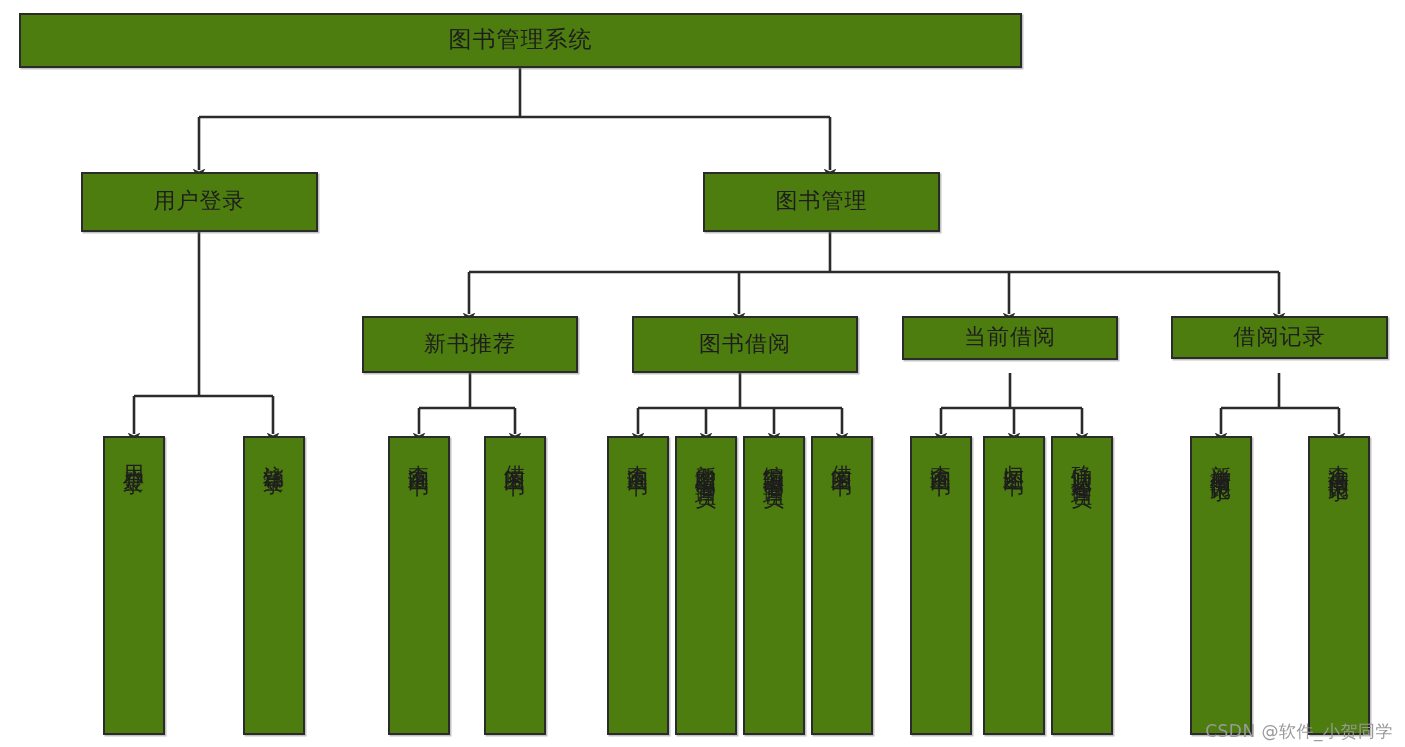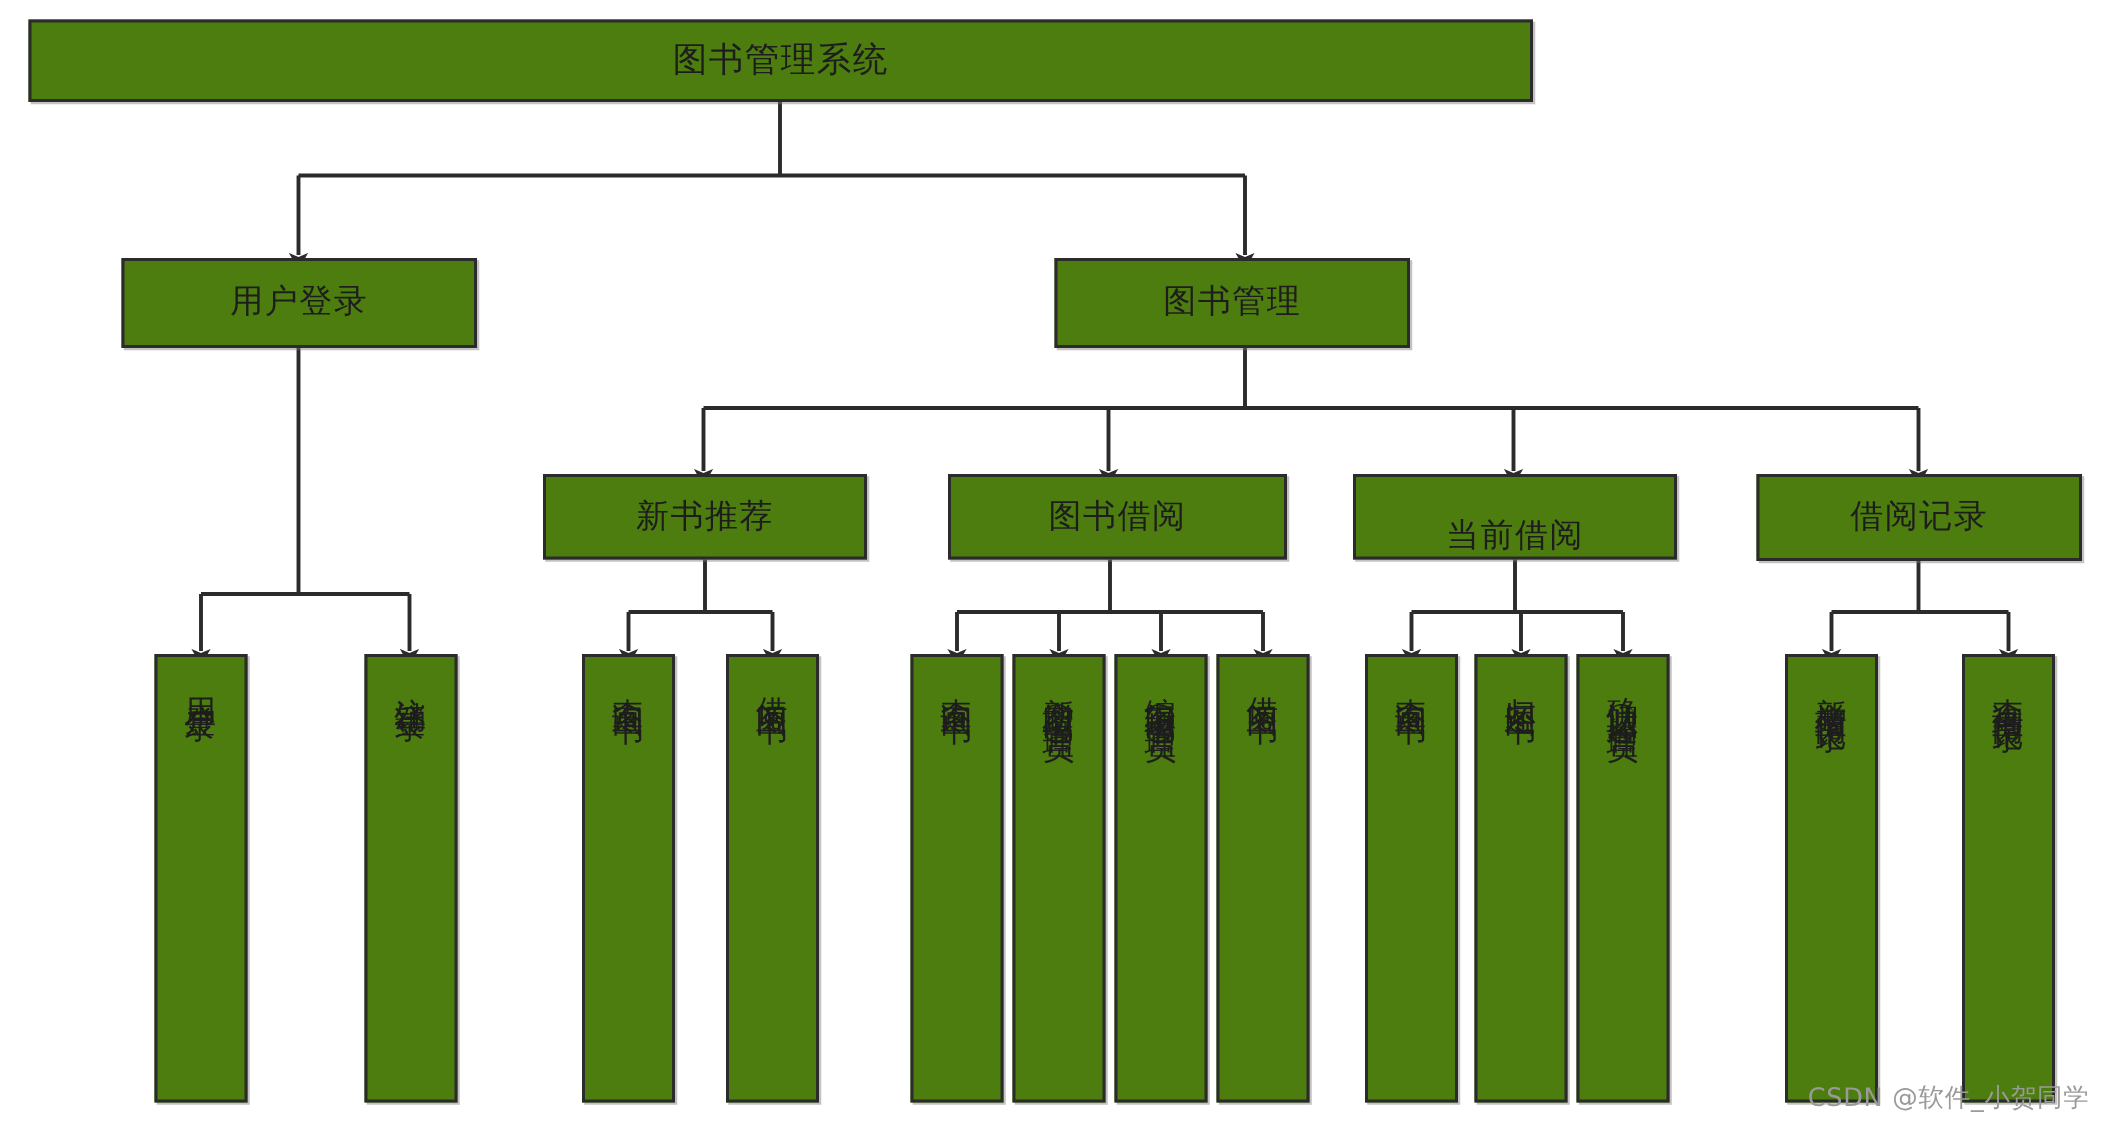--- a/index.html
+++ b/index.html
@@ -129,24 +129,24 @@
       </div>
       <div class="node level2" style="left: 703px; top: 172px; width: 237px; height: 60px;">
         <span class="node-label">图书管理</span>
       </div>
       <div class="node level3" style="left: 362px; top: 316px; width: 216px; height: 57px;">
         <span class="node-label">新书推荐</span>
       </div>
       <div class="node level3" style="left: 632px; top: 316px; width: 226px; height: 57px;">
         <span class="node-label">图书借阅</span>
       </div>
-      <div class="node level3" style="left: 902px; top: 316px; width: 216px; height: 57px; align-items: flex-end;">
+      <div class="node level3" style="left: 902px; top: 316px; width: 216px; height: 44px;">
         <span class="node-label">当前借阅</span>
       </div>
-      <div class="node level3" style="left: 1171px; top: 316px; width: 217px; height: 58px;">
+      <div class="node level3" style="left: 1171px; top: 316px; width: 217px; height: 43px;">
         <span class="node-label">借阅记录</span>
       </div>
       <div class="node leaf" style="left: 103px; top: 436px; width: 62px; height: 299px;">
         <span class="node-label">用户登录</span>
       </div>
       <div class="node leaf" style="left: 243px; top: 436px; width: 62px; height: 299px;">
         <span class="node-label">注销登录</span>
       </div>
       <div class="node leaf" style="left: 388px; top: 436px; width: 62px; height: 299px;">
         <span class="node-label">查询图书</span>

